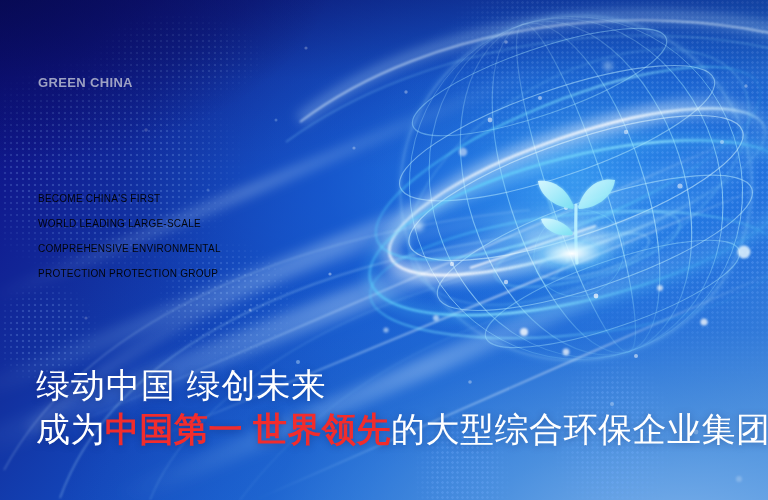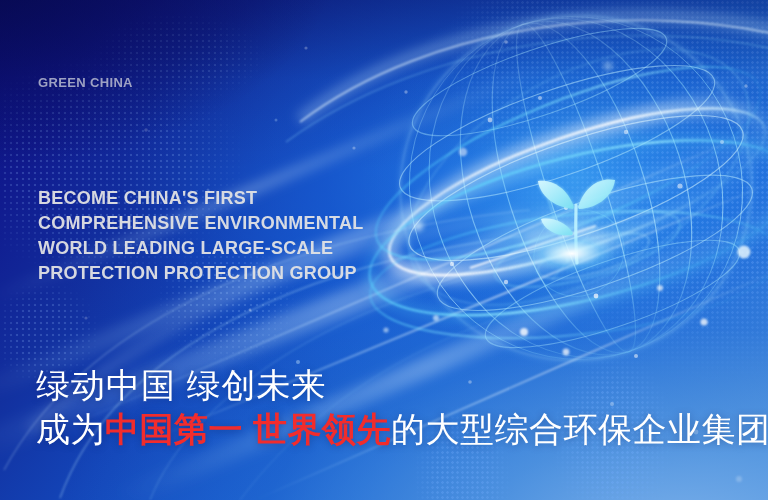--- a/index.html
+++ b/index.html
@@ -147,24 +147,24 @@
     opacity: 0.93;
   }
 
   .mission {
     position: absolute;
     left: 38px;
     top: 186px;
     letter-spacing: 0.25px;
   }
   .mission div {
-    font-size: 18px;
-    font-weight: bold;
+    font-size: 10px;
+    font-weight: normal;
     line-height: 25px;
-    color: #e5e5e5;
+    color: #000000;
     opacity: 0.93;
     white-space: nowrap;
   }
 
   .headline {
     position: absolute;
     left: 36px;
     top: 363px;
     color: #ffffff;
   }
@@ -398,22 +398,22 @@
   </svg>
 
   <div class="glowcore"></div>
 
   <div class="tagline">
     <div>GREEN CHINA</div>
   </div>
 
   <div class="mission">
     <div>BECOME CHINA'S FIRST</div>
+    <div>WORLD LEADING LARGE-SCALE</div>
     <div>COMPREHENSIVE ENVIRONMENTAL</div>
-    <div>WORLD LEADING LARGE-SCALE</div>
     <div>PROTECTION PROTECTION GROUP</div>
   </div>
 
   <div class="headline">
     <div class="hl-line hl-line1">绿动中国 绿创未来</div>
     <div class="hl-line hl-line2"><span>成为</span><span class="hl-accent">中国第一 世界领先</span><span>的大型综合环保企业集团</span></div>
   </div>
 
 </div>
 

